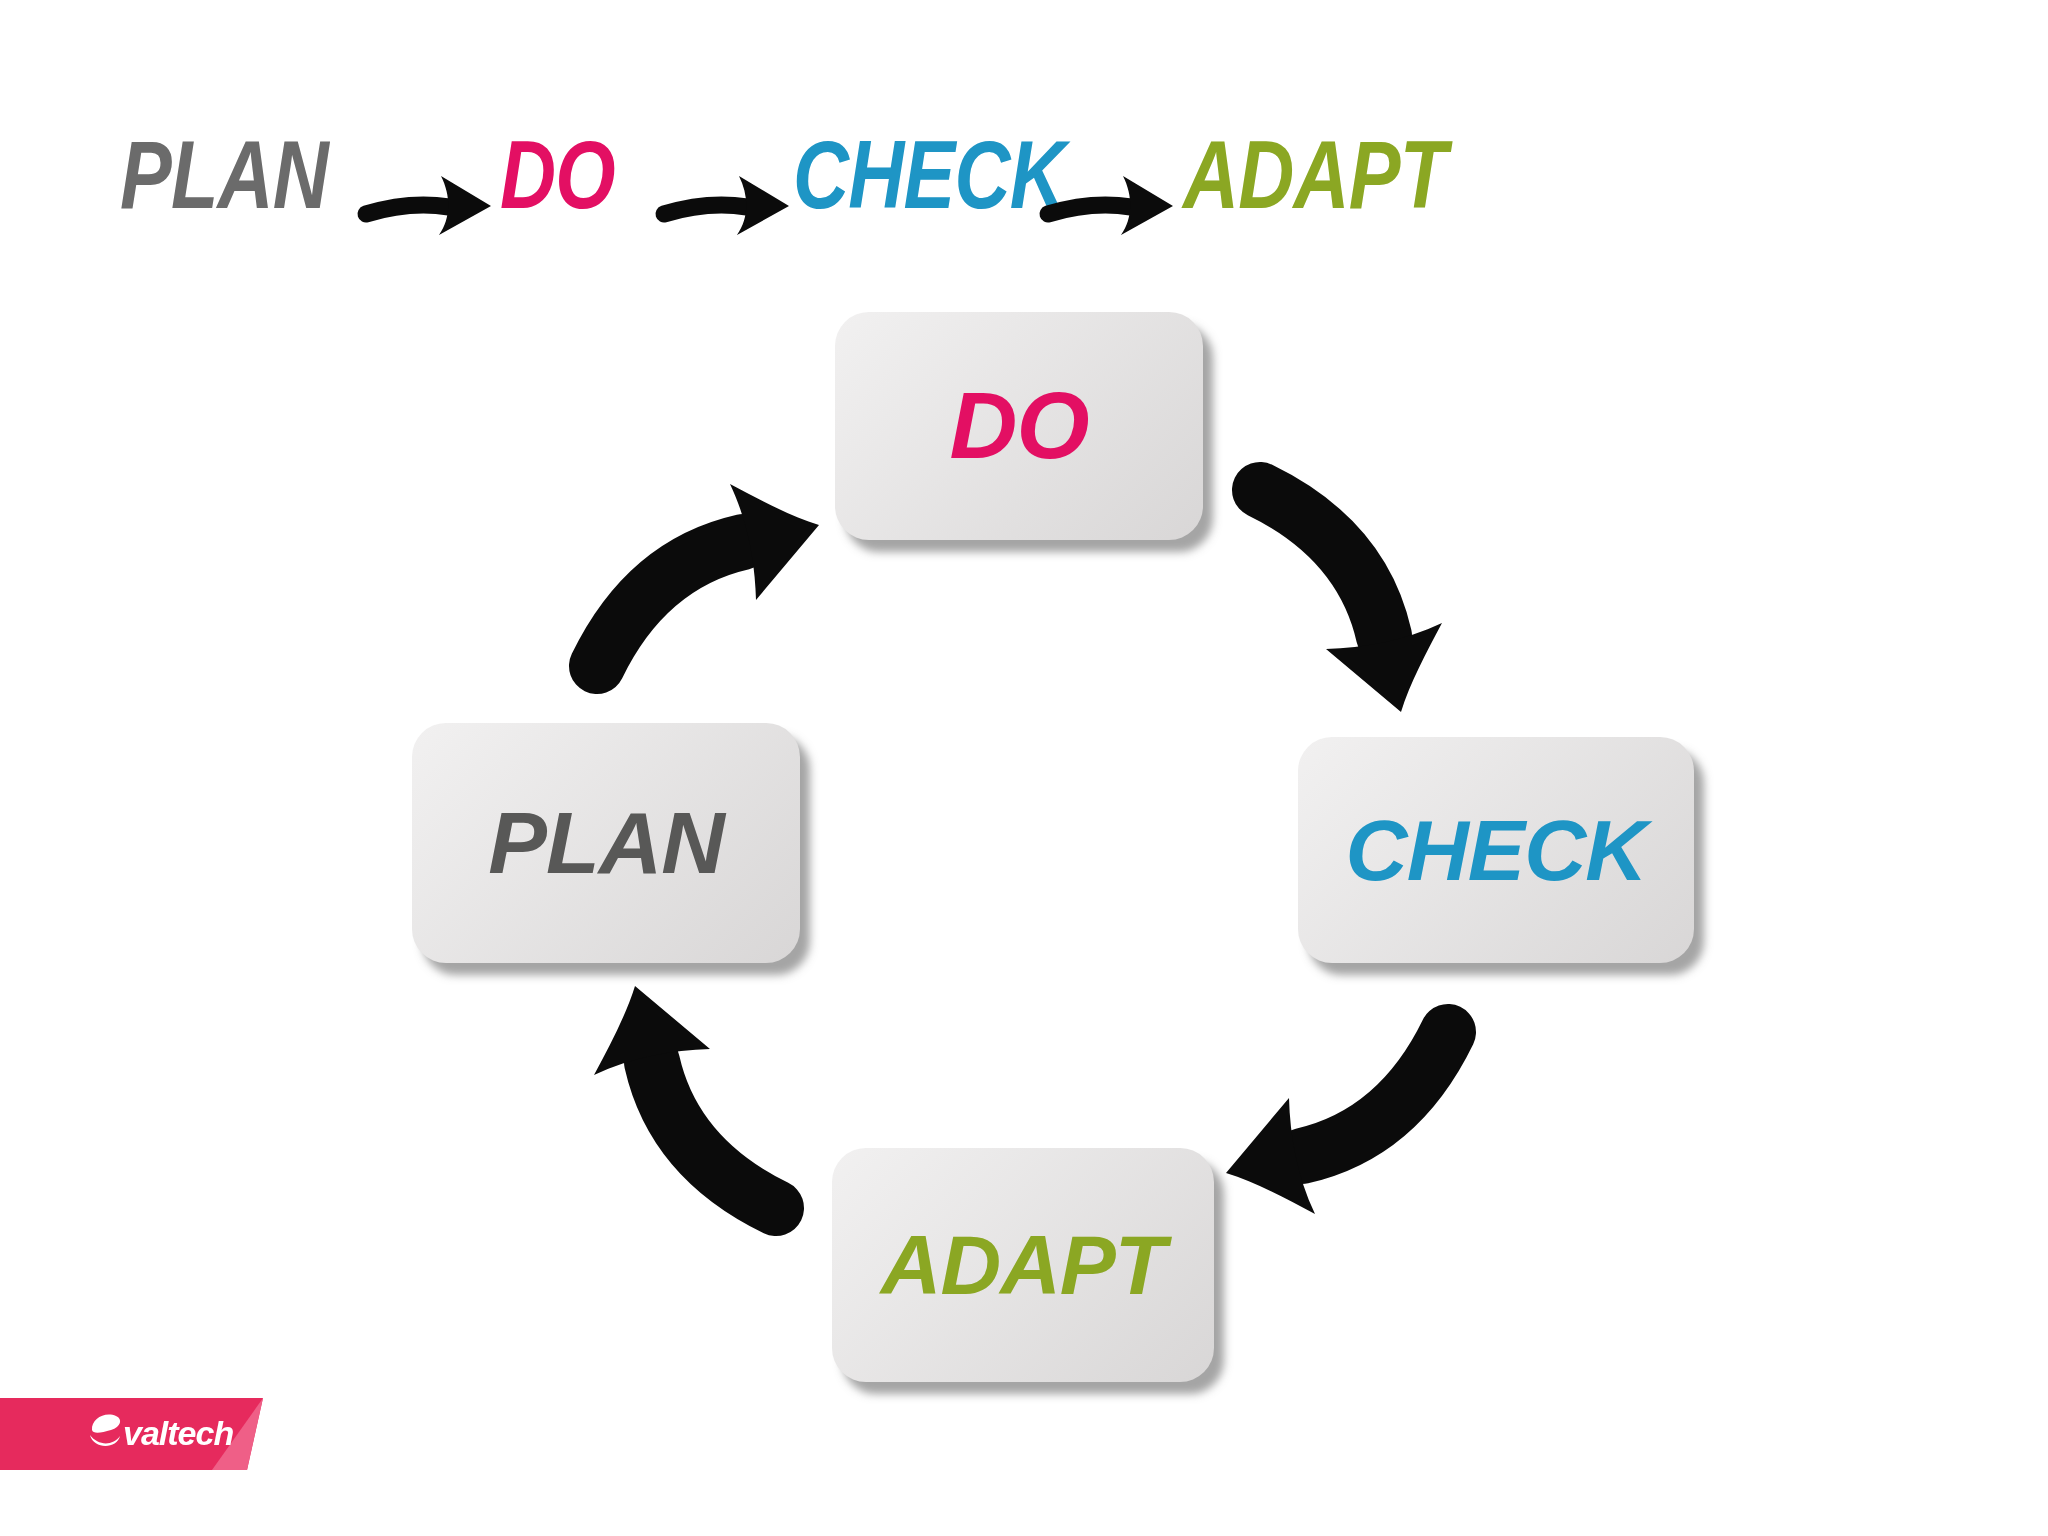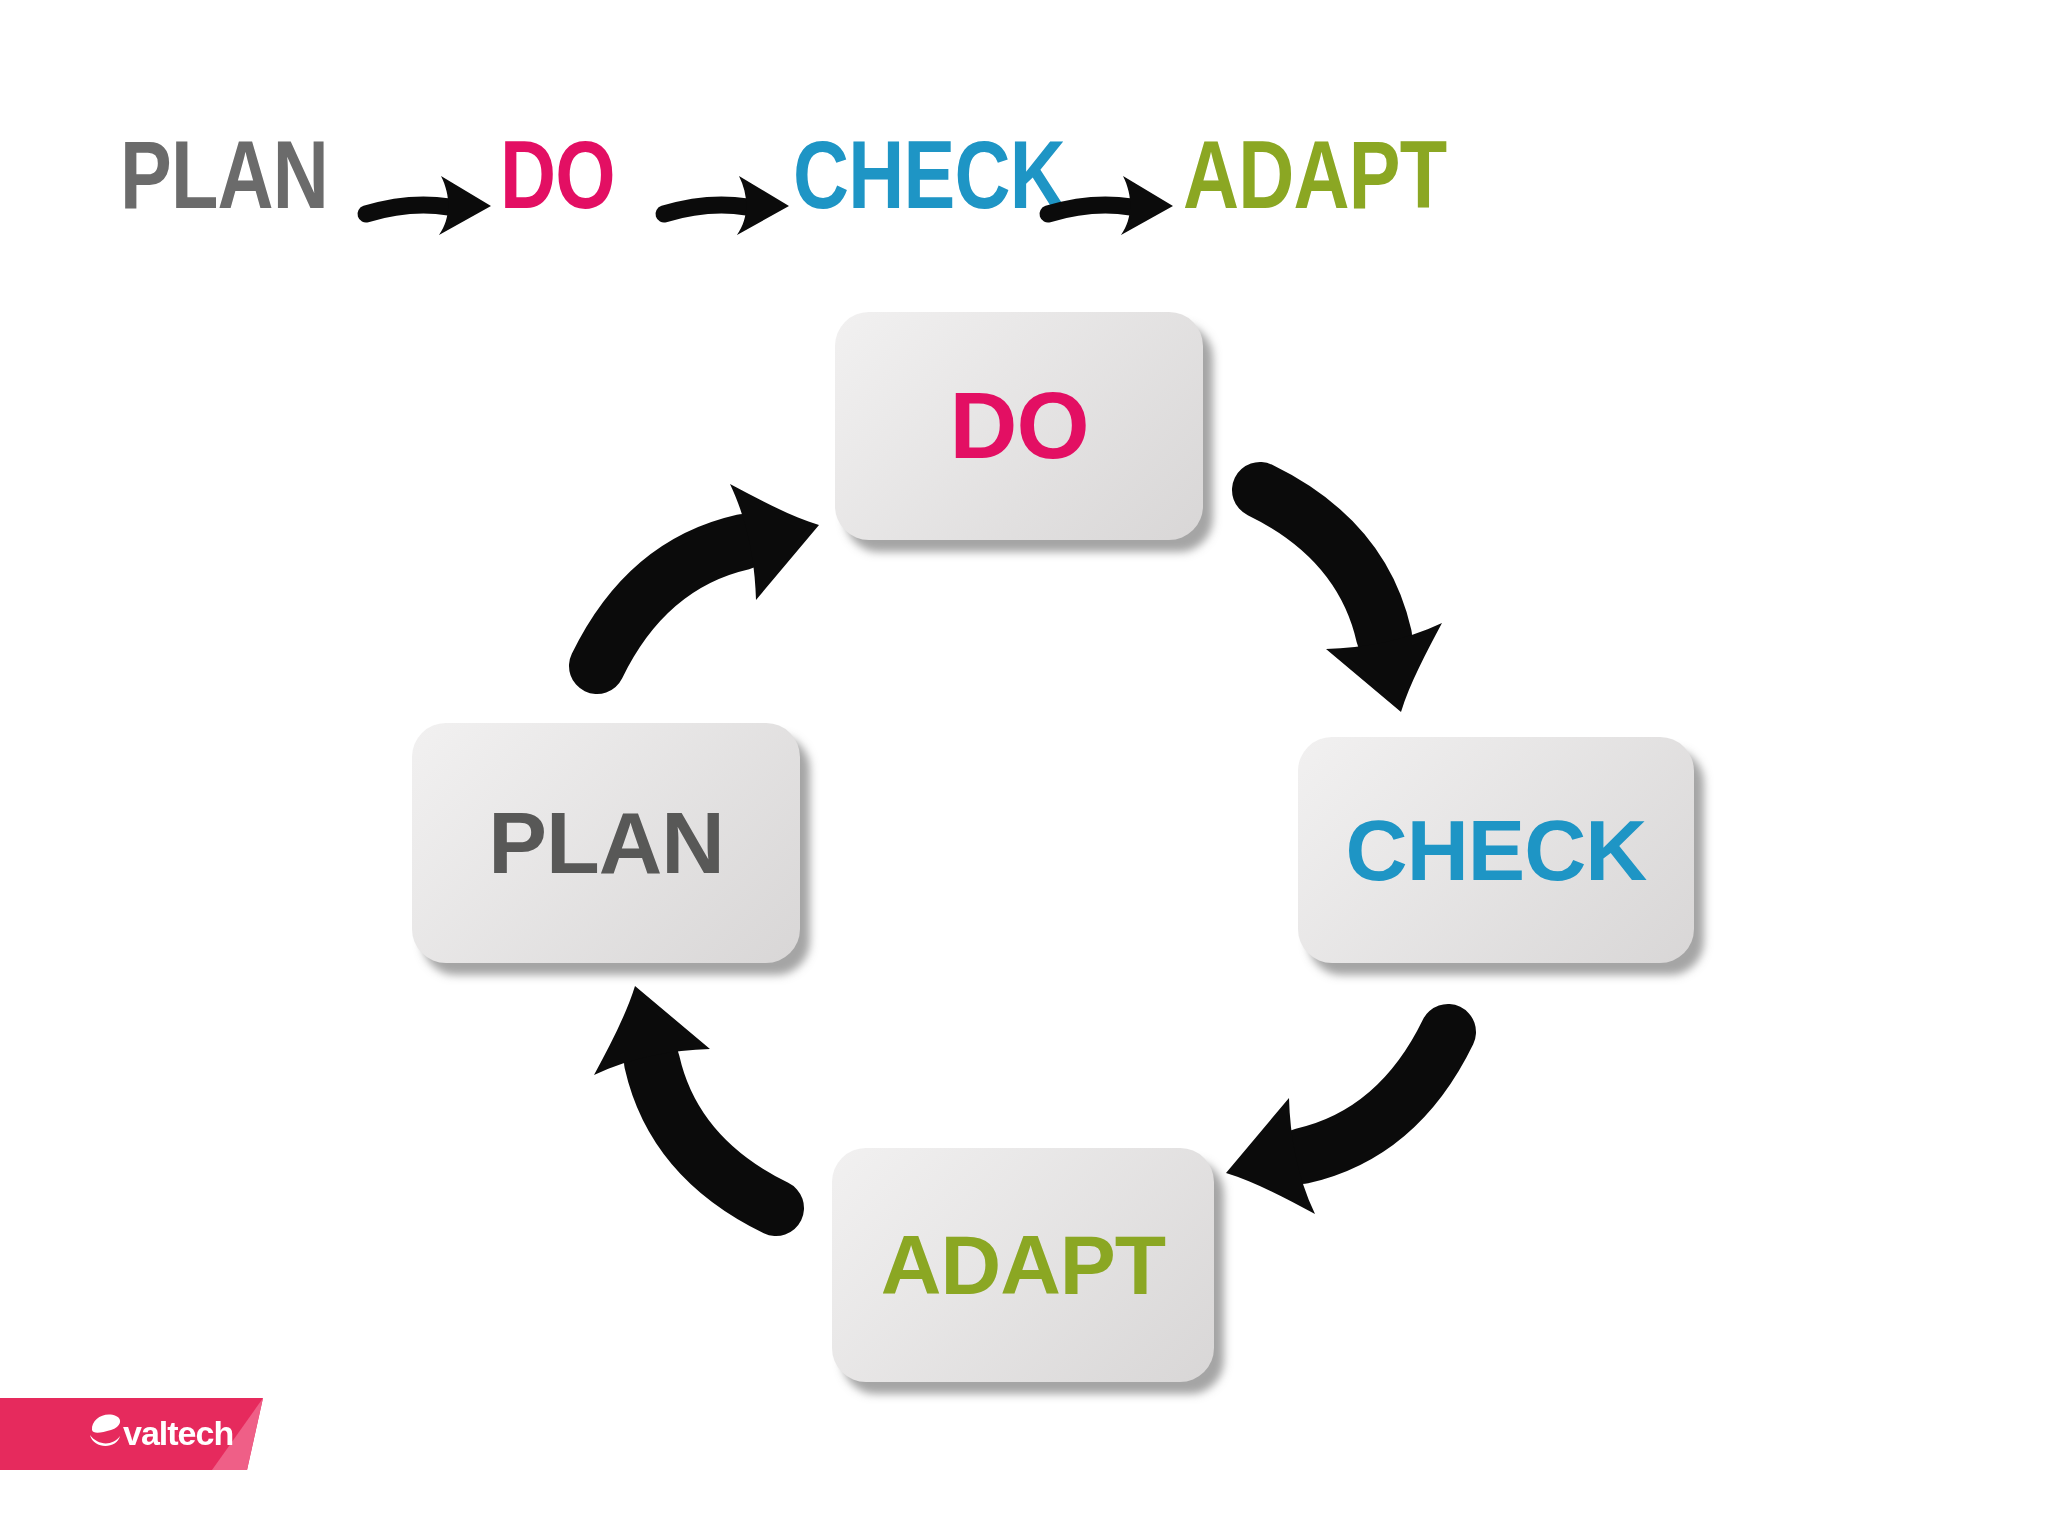--- a/index.html
+++ b/index.html
@@ -1,19 +1,20 @@
 <!DOCTYPE html>
 <html><head>
 <meta charset="utf-8">
 <style>
   html,body{margin:0;padding:0;background:#ffffff;}
   .slide{
     position:relative;width:2048px;height:1536px;overflow:hidden;
     background:#ffffff;
     font-family:"Liberation Sans", sans-serif;
+    font-style:italic;
   }
   
   .title-word{
     position:absolute;top:126px;font-size:97px;font-weight:bold;
     line-height:1;white-space:nowrap;letter-spacing:-1px;
     transform:scaleX(0.8);transform-origin:left top;
   }
   .flow-arrow{position:absolute;top:158px;width:140px;height:86px;}
   
   .cycle-box{

